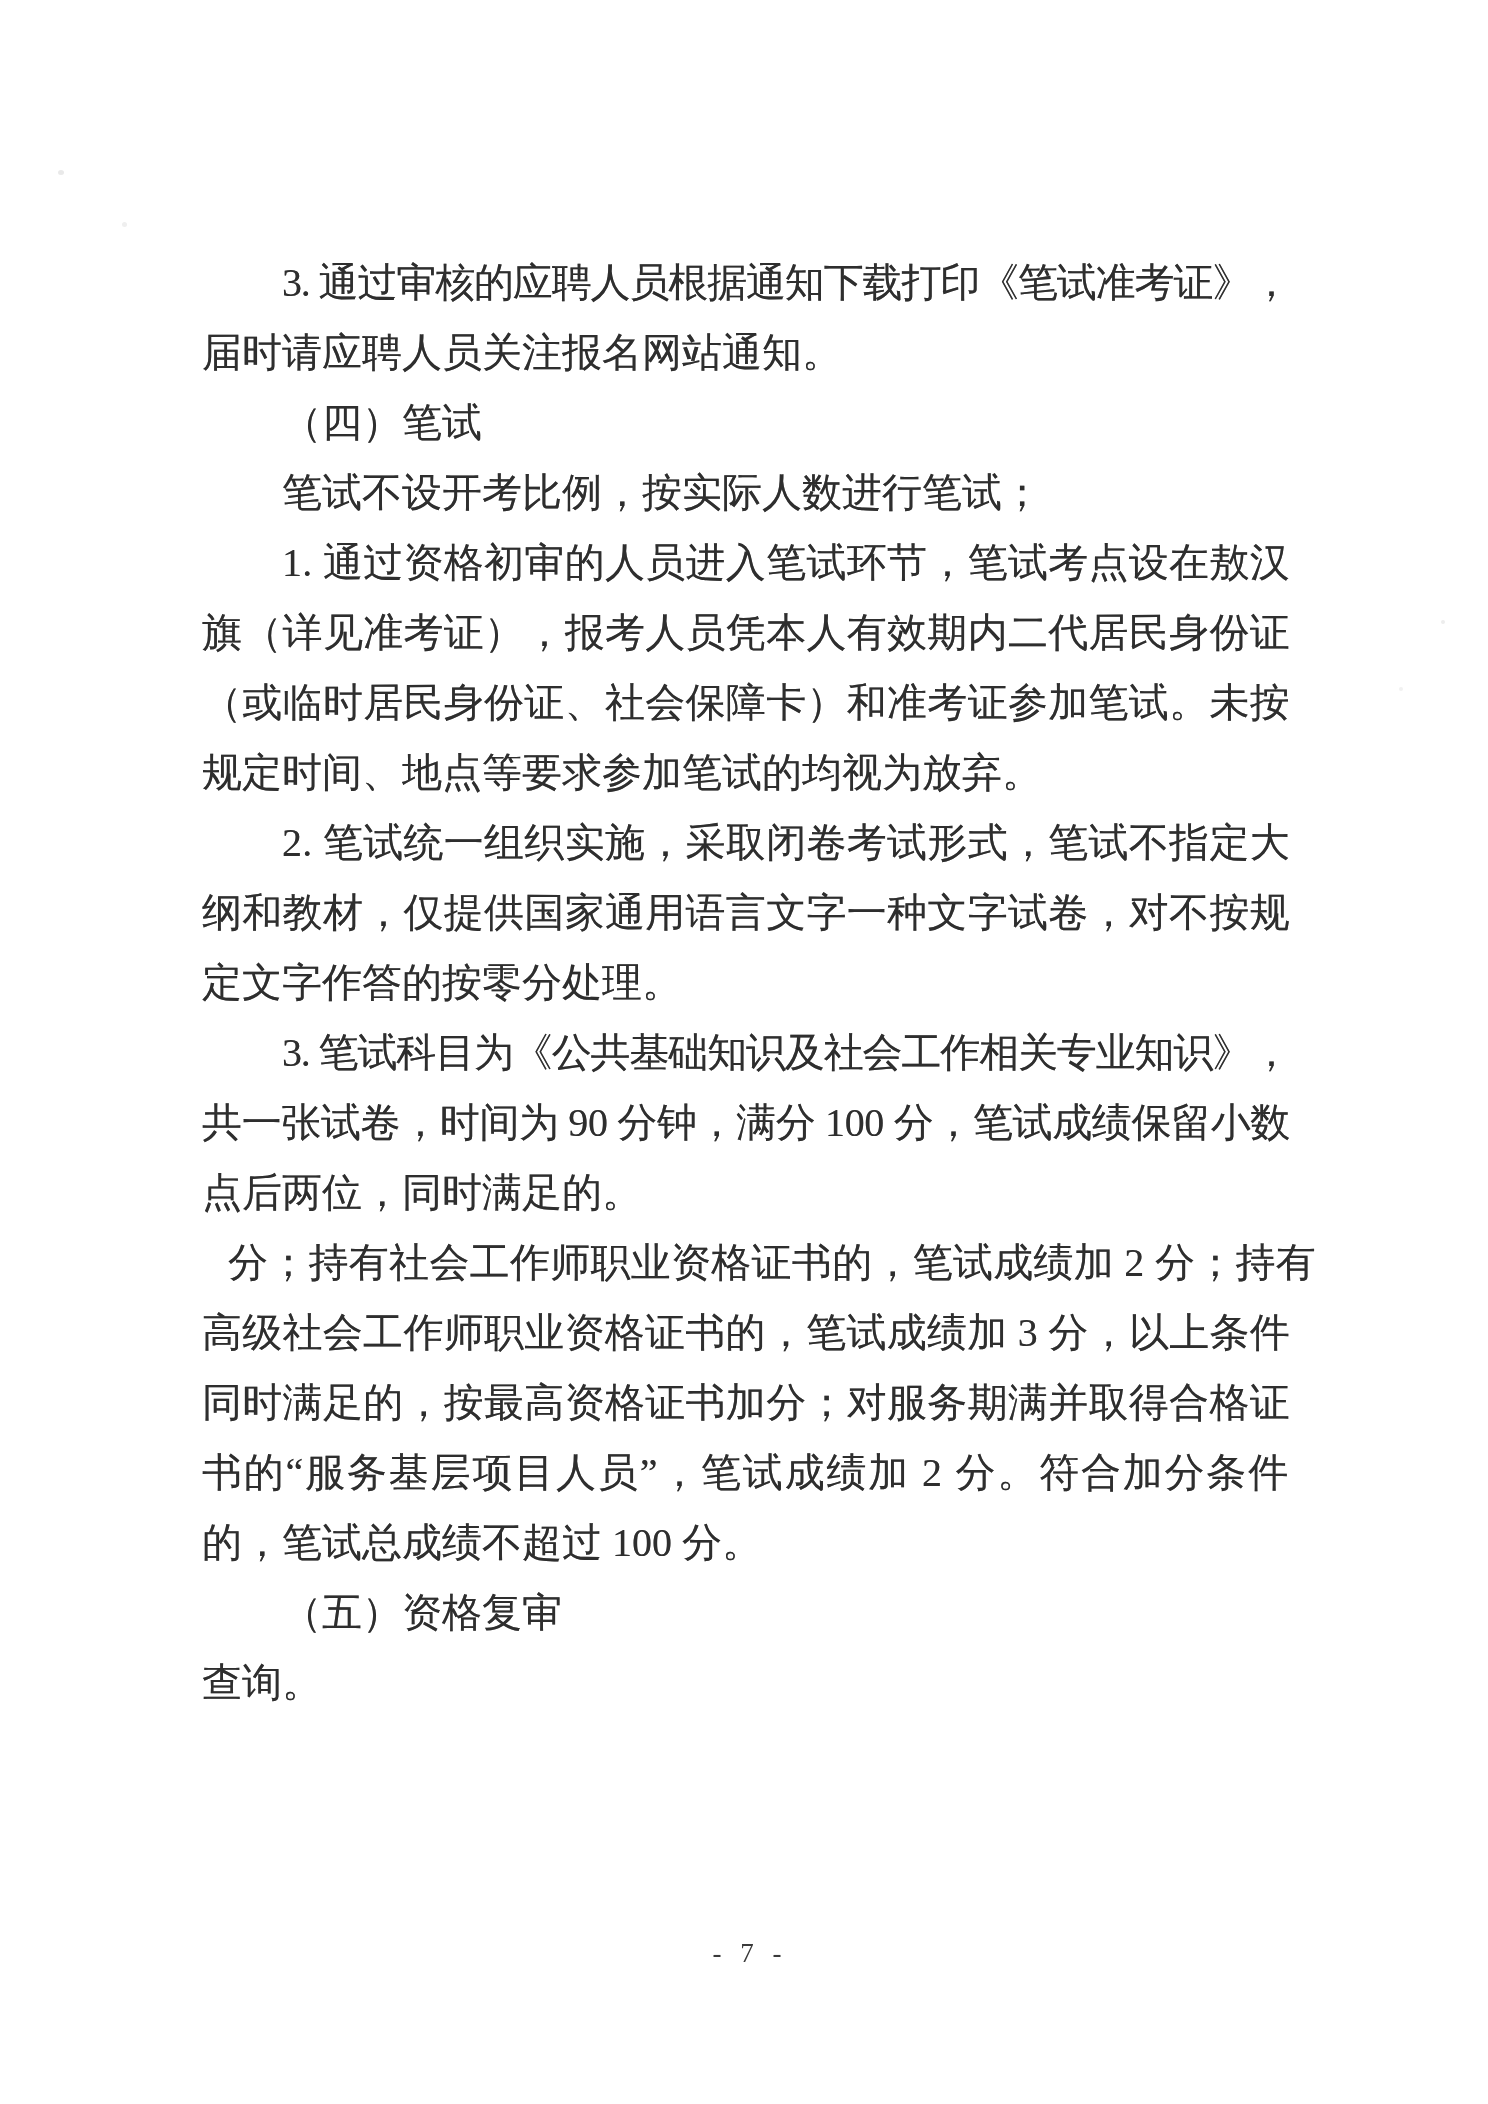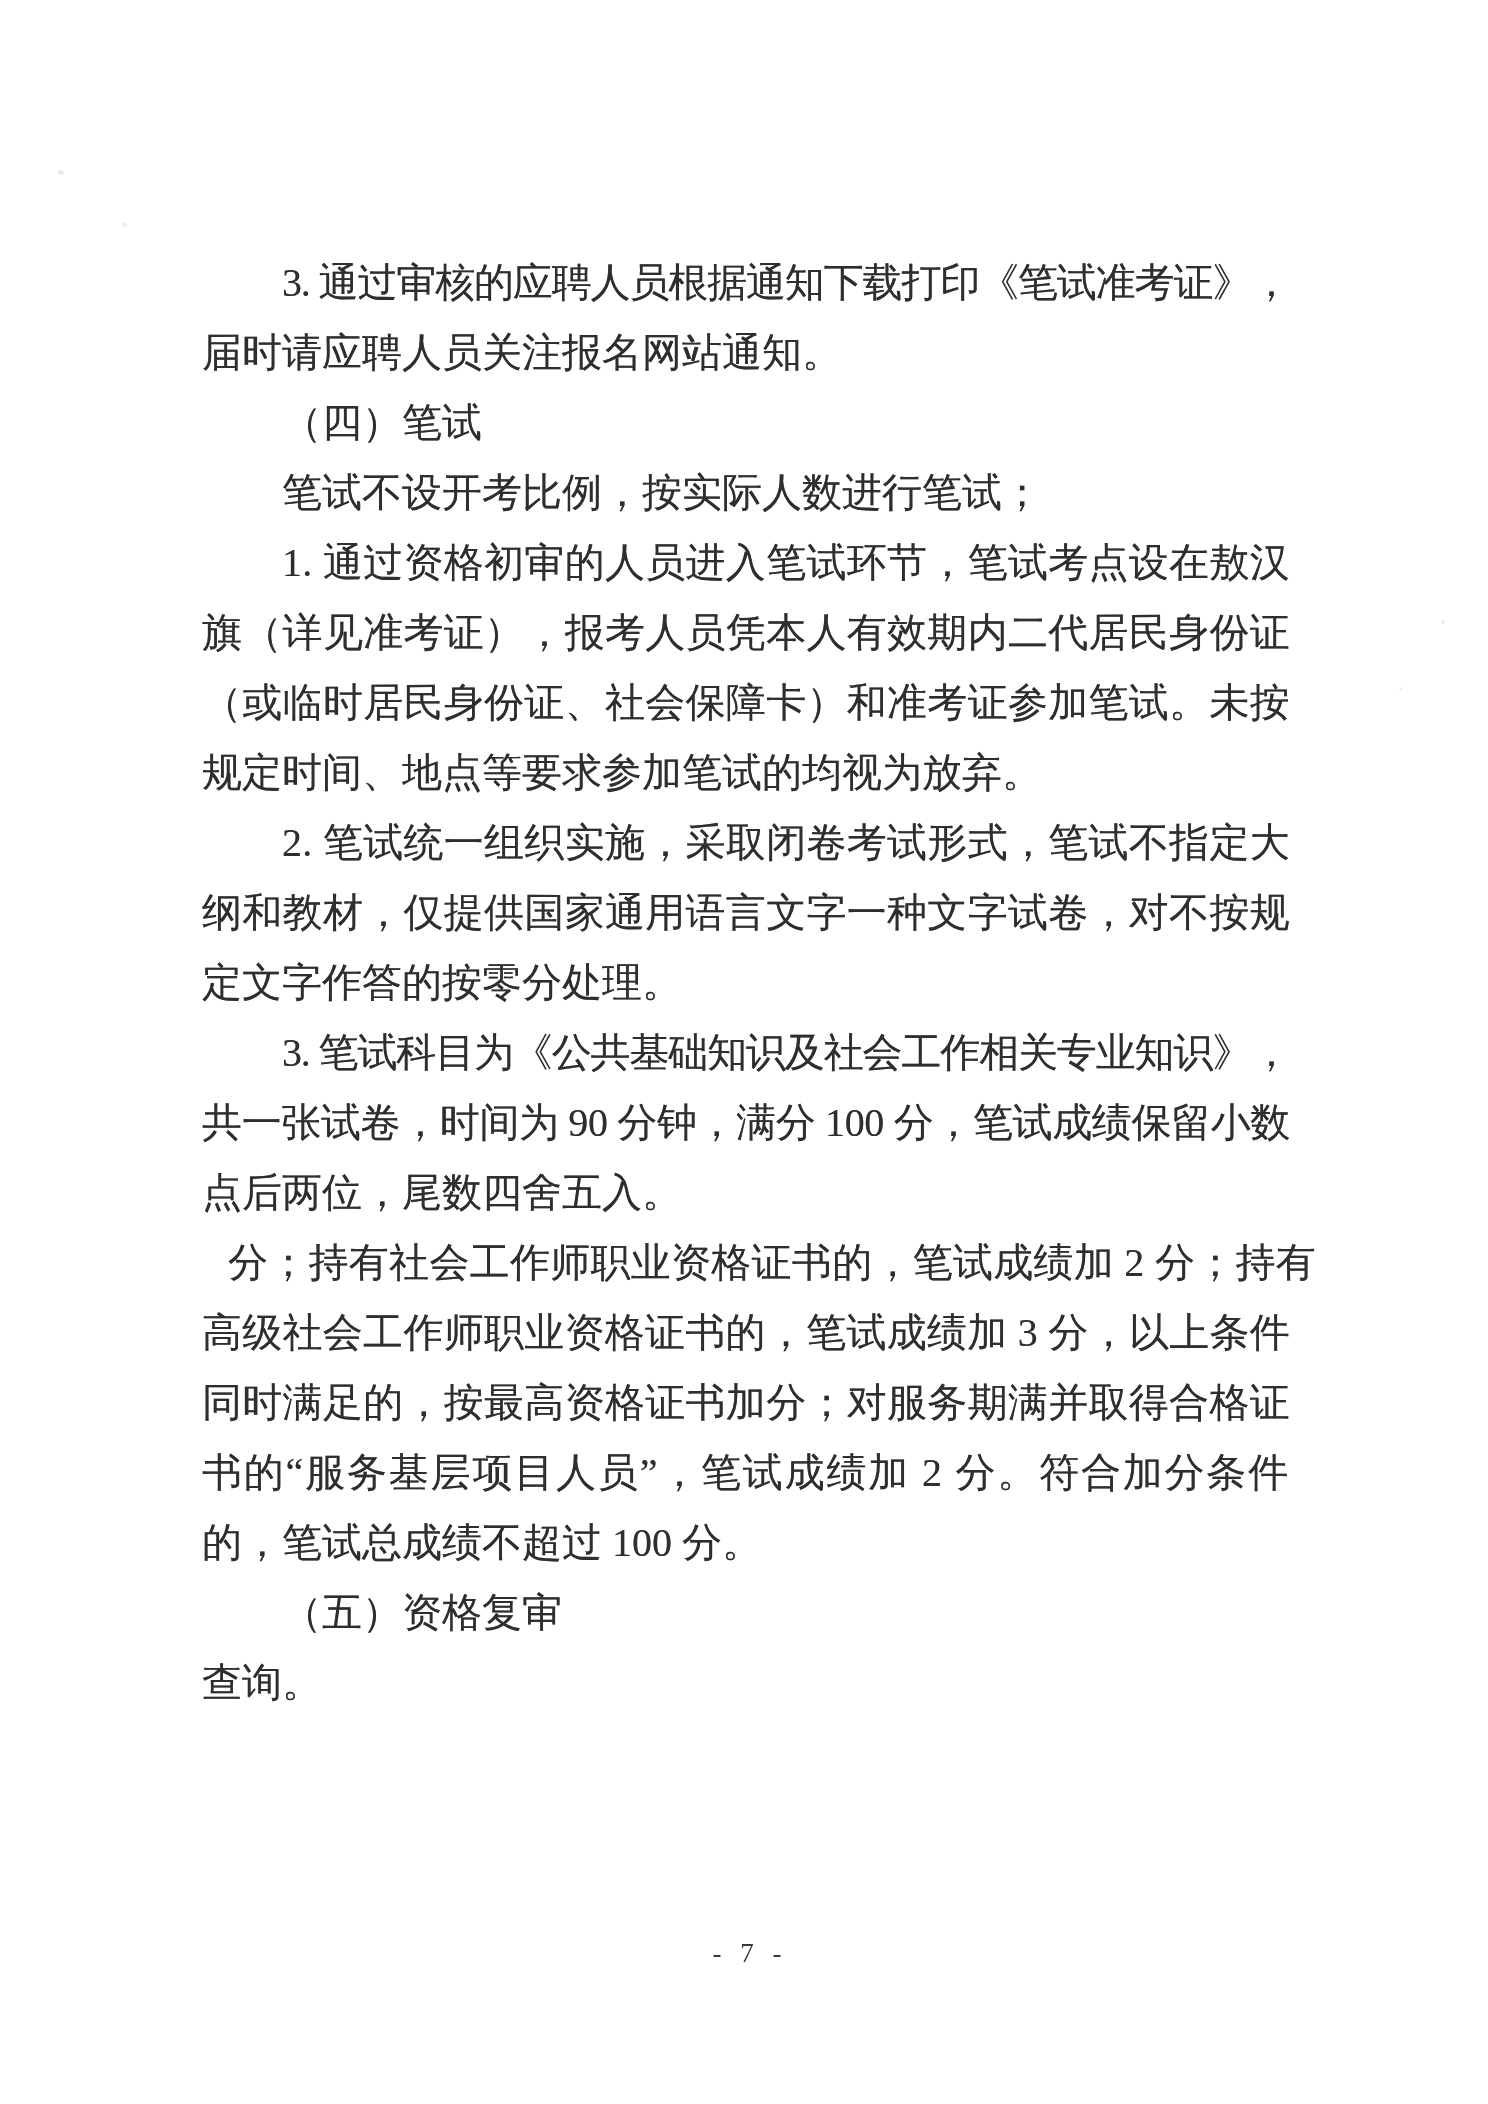--- a/index.html
+++ b/index.html
@@ -73,21 +73,21 @@
       <div class="line indent"><span class="txt">笔试不设开考比例，按实际人数进行笔试；</span></div>
       <div class="line indent fill"><span class="txt" style="letter-spacing: 0.296296px;">1. 通过资格初审的人员进入笔试环节，笔试考点设在敖汉</span></div>
       <div class="line fill"><span class="txt" style="letter-spacing: 0.296296px; text-align: right;">旗（详见准考证），报考人员凭本人有效期内二代居民身份证</span></div>
       <div class="line fill"><span class="txt" style="letter-spacing: 0.296296px;">（或临时居民身份证、社会保障卡）和准考证参加笔试。未按</span></div>
       <div class="line"><span class="txt">规定时间、地点等要求参加笔试的均视为放弃。</span></div>
       <div class="line indent fill"><span class="txt" style="letter-spacing: 0.296296px;">2. 笔试统一组织实施，采取闭卷考试形式，笔试不指定大</span></div>
       <div class="line fill"><span class="txt" style="letter-spacing: 0.296296px;">纲和教材，仅提供国家通用语言文字一种文字试卷，对不按规</span></div>
       <div class="line"><span class="txt">定文字作答的按零分处理。</span></div>
       <div class="line indent fill"><span class="txt" style="letter-spacing: -1.14286px;">3. 笔试科目为《公共基础知识及社会工作相关专业知识》，</span></div>
       <div class="line fill"><span class="txt" style="letter-spacing: -0.363636px;">共一张试卷，时间为 90 分钟，满分 100 分，笔试成绩保留小数</span></div>
-      <div class="line"><span class="txt">点后两位，尾数四舍五入。</span></div>
+      <div class="line"><span class="txt">点后两位，同时满足的。</span></div>
       <div class="line fill"><span class="txt" style="letter-spacing: 0.275862px; margin-left: 26px;">分；持有社会工作师职业资格证书的，笔试成绩加 2 分；持有</span></div>
       <div class="line fill"><span class="txt" style="letter-spacing: 0.275862px;">高级社会工作师职业资格证书的，笔试成绩加 3 分，以上条件</span></div>
       <div class="line fill"><span class="txt" style="letter-spacing: 0.296296px; margin-top: 20px;">同时满足的，按最高资格证书加分；对服务期满并取得合格证</span></div>
       <div class="line fill"><span class="txt" style="letter-spacing: 1.80981px;">书的“服务基层项目人员”，笔试成绩加 2 分。符合加分条件</span></div>
       <div class="line"><span class="txt">的，笔试总成绩不超过 100 分。</span></div>
       <div class="line indent"><span class="txt">（五）资格复审</span></div>
       <div class="line"><span class="txt">查询。</span></div>
     </div>
 
   <div class="footer">- 7 -</div>

